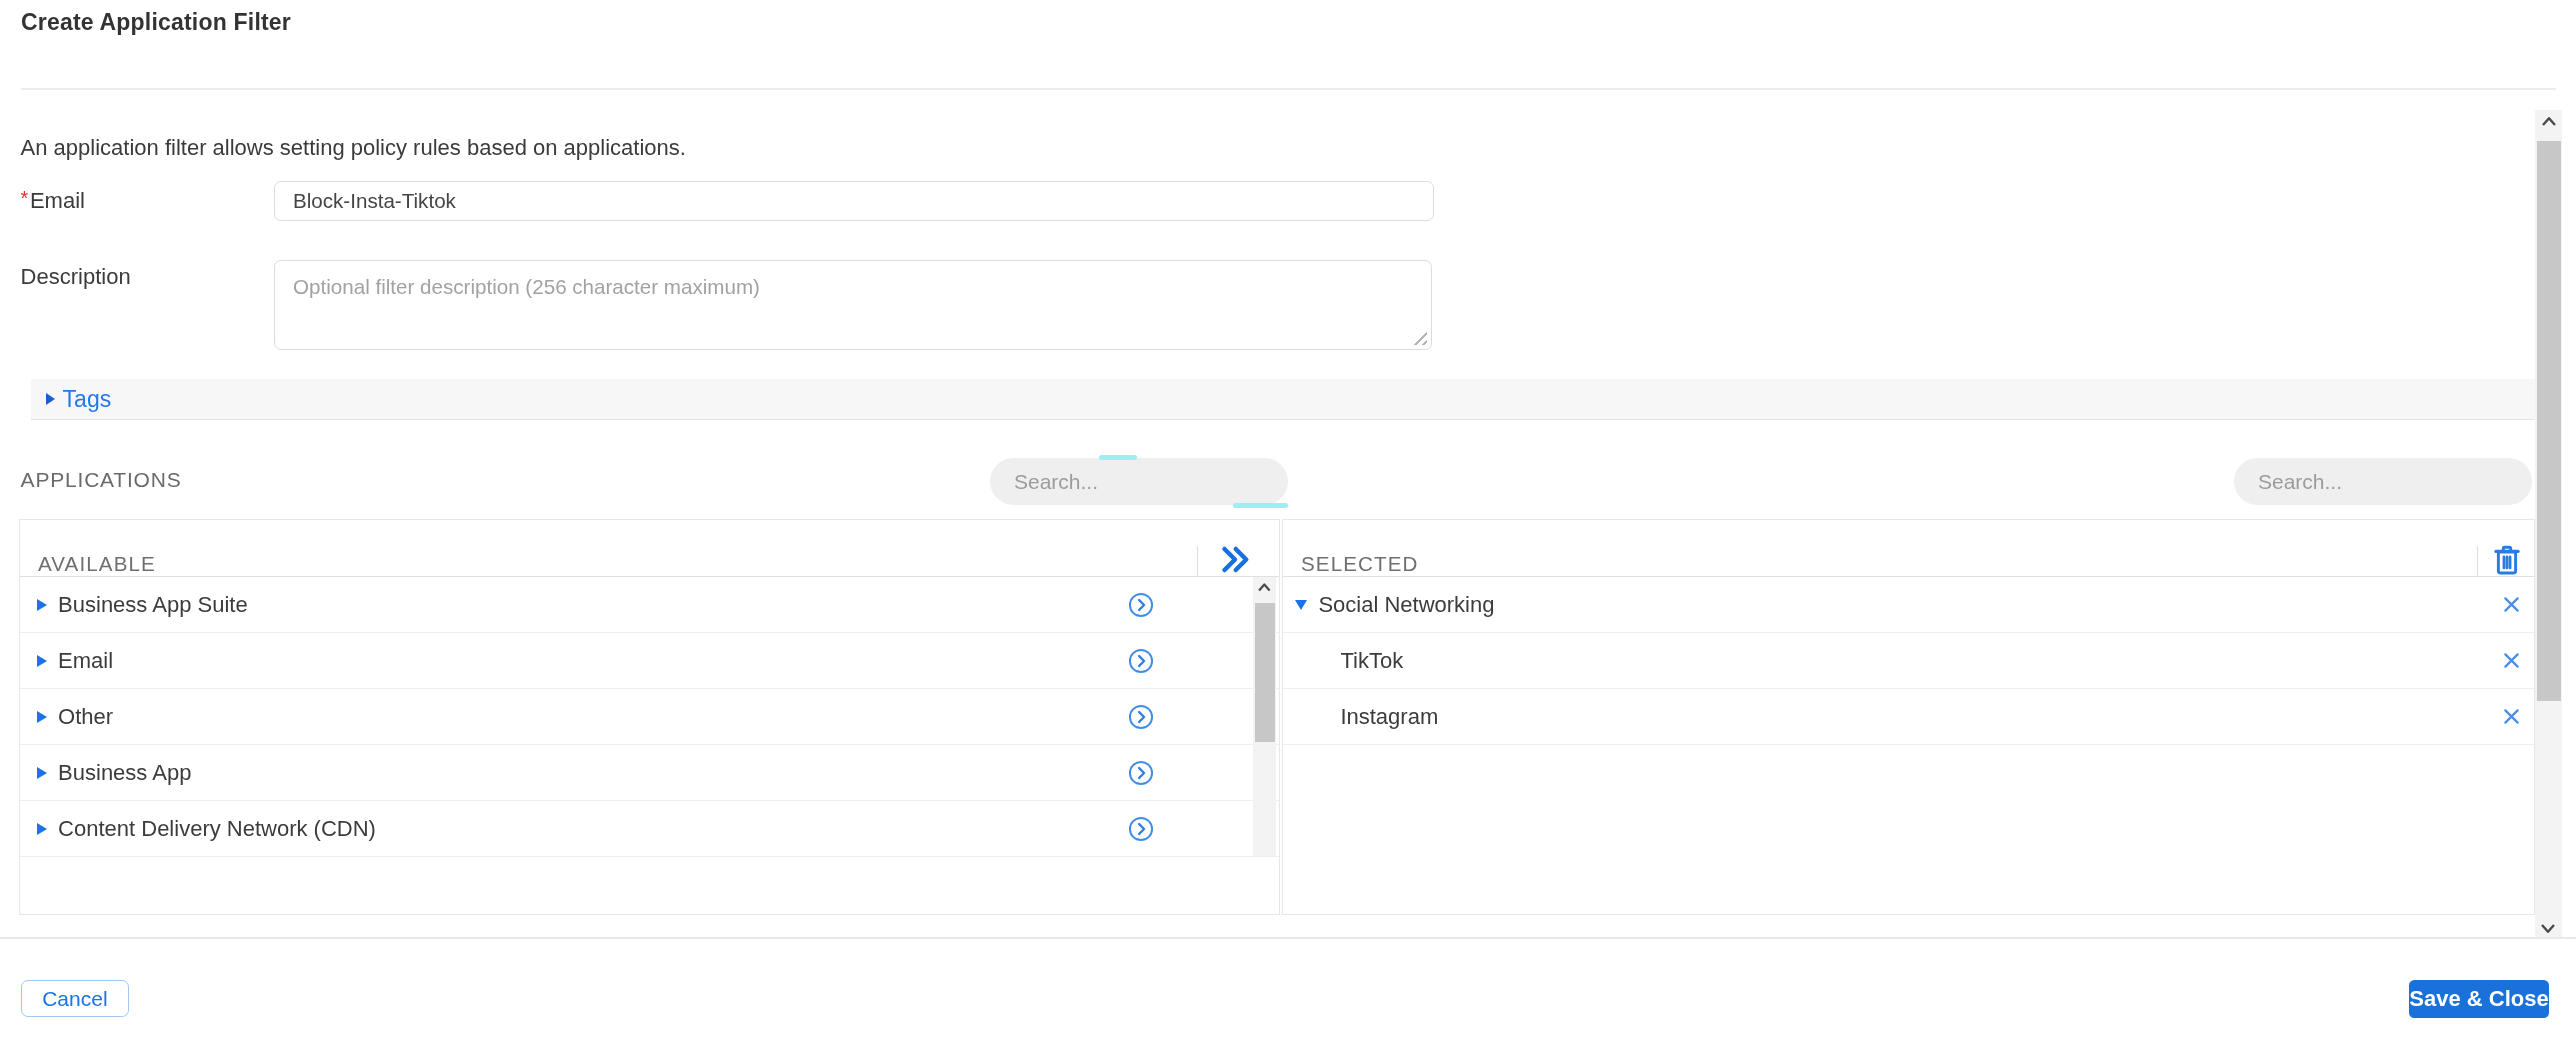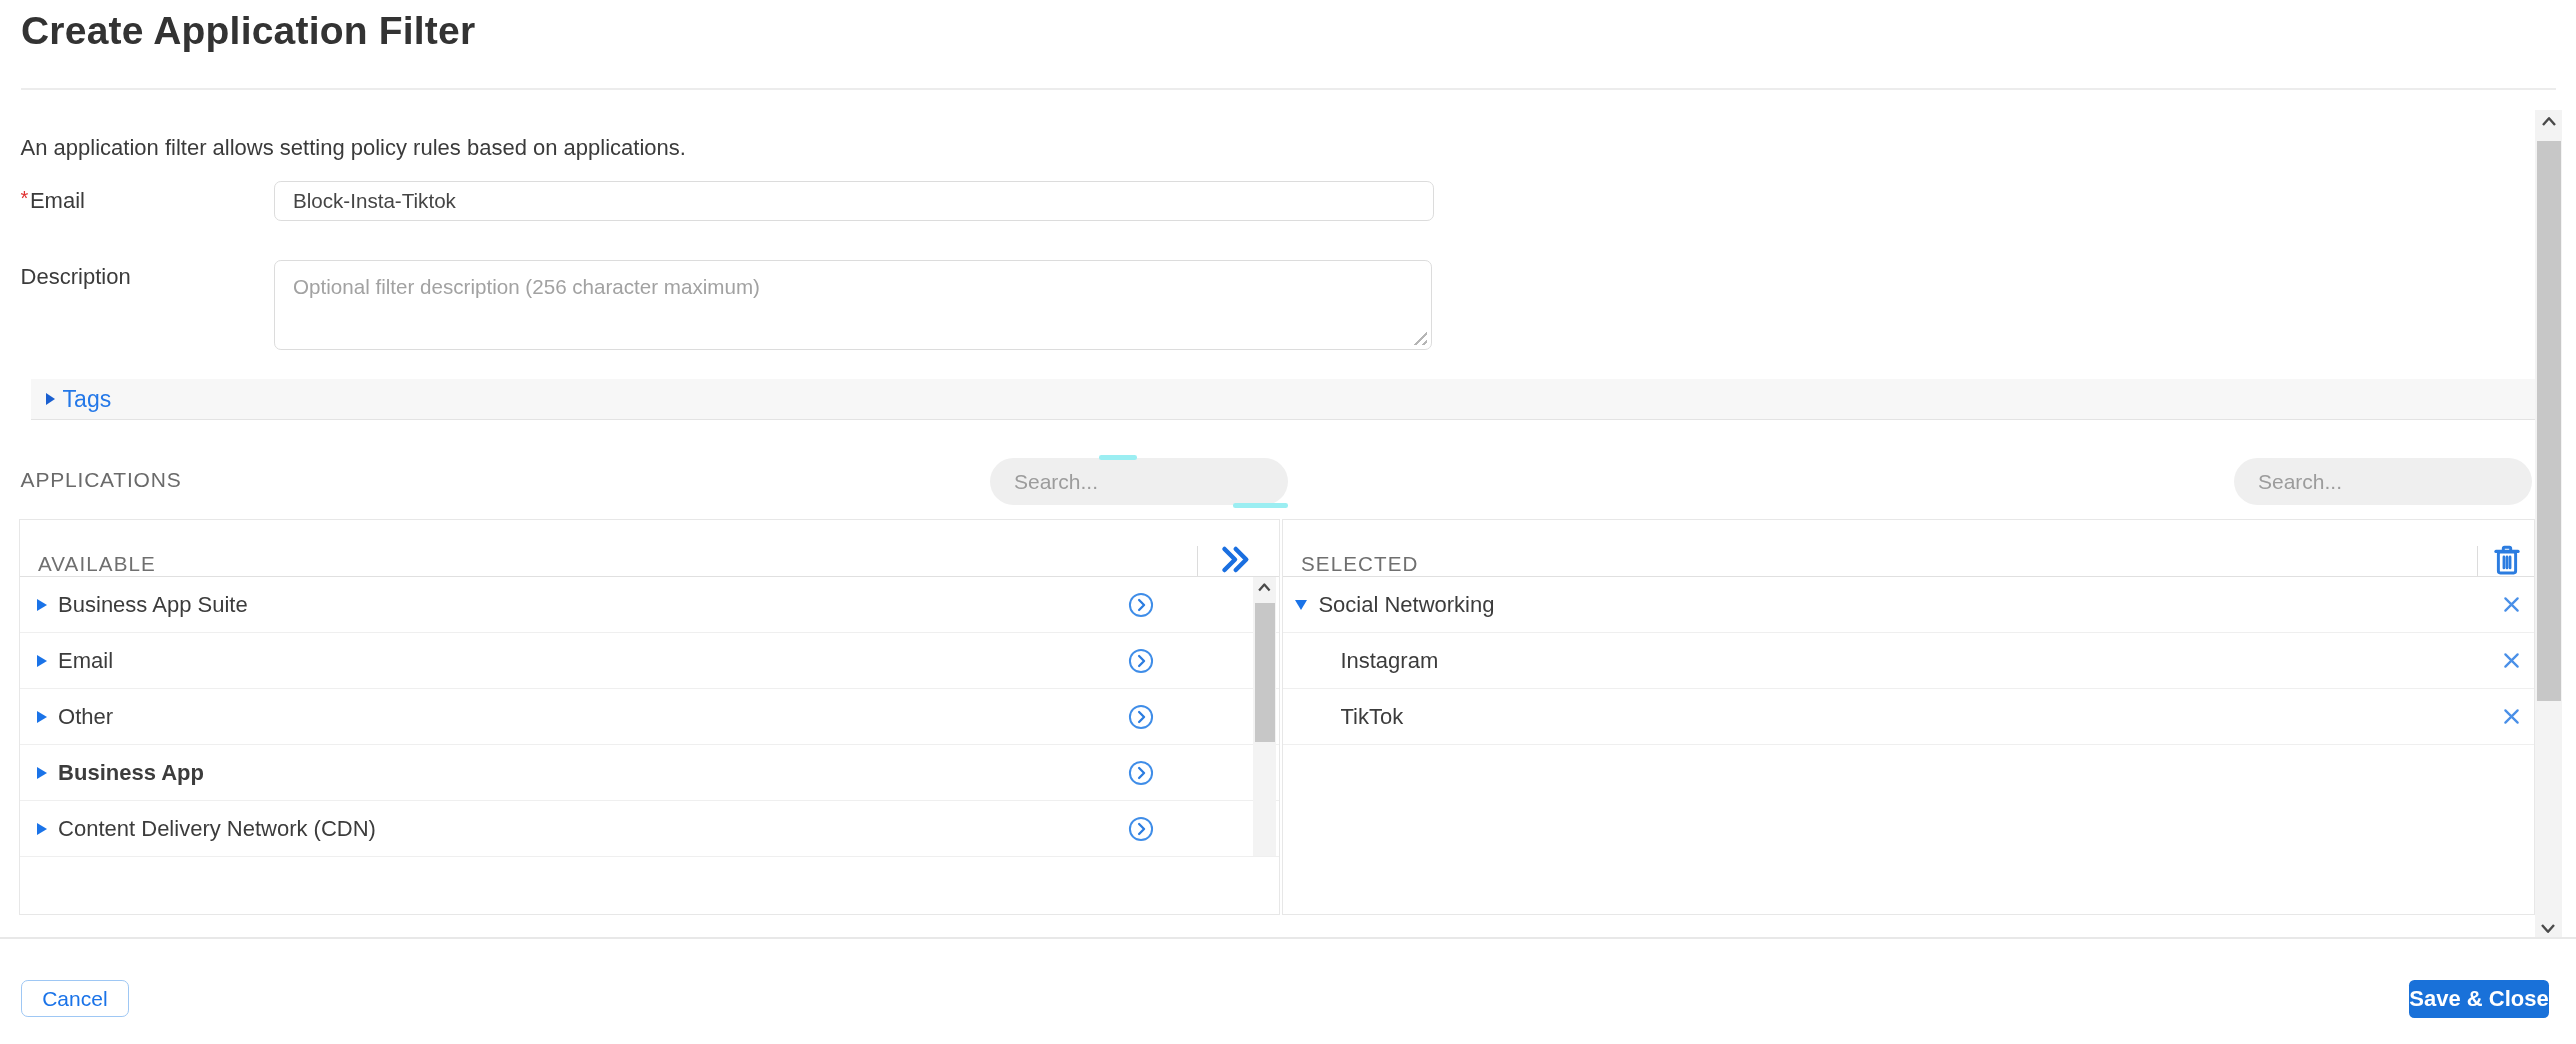--- a/index.html
+++ b/index.html
@@ -2,21 +2,21 @@
 <html style="font-size:12px"><head>
 <meta charset="utf-8">
 <style>
   html,body{margin:0;padding:0;background:#fff;}
   #screen{position:relative;width:2576px;height:1044px;background:#fff;overflow:hidden;
           font-family:"Liberation Sans",sans-serif;color:#3c3c3c;}
 
   .abs{position:absolute;}
 
   
-  #page-title{left:21px;top:9px;font-size:39px;font-weight:600;color:#333;letter-spacing:0.2px;}
+  #page-title{left:21px;top:9px;font-size:23px;font-weight:600;color:#333;letter-spacing:0.2px;}
   #top-divider{left:20.6px;top:88px;width:2535px;height:1.5px;background:#ececec;}
   #intro-text{left:20.6px;top:135px;font-size:22px;color:#3b3b3b;}
 
   
   .field-label{font-size:22px;color:#3b3b3b;}
   .req{color:#e03131;margin-right:1.5px;font-size:20px;vertical-align:3px;}
   .inputbox{background:#fff;border:1.5px solid #dcdcdc;border-radius:6.9px;box-sizing:border-box;}
   #name-input{left:274px;top:181px;width:1160px;height:40px;display:flex;align-items:center;}
   #name-input .val{font-size:20.6px;color:#454545;padding-left:18px;}
   #desc-box{left:274px;top:260px;width:1158px;height:90px;}
@@ -146,21 +146,21 @@
 
   <div class="rowitem" style="padding-right:76px;">
     <span class="tri-blue-right"></span>
     <span class="label">Other</span>
     <svg class="chevron-circle" viewBox="0 0 34 34">
       <circle cx="17" cy="17" r="14.5" fill="none" stroke="#3f8de8" stroke-width="2.6"></circle>
       <path d="M14.5 10.5 L21 17 L14.5 23.5" fill="none" stroke="#2b7ce0" stroke-width="3" stroke-linecap="round" stroke-linejoin="round"></path>
     </svg>
   </div>
 
-  <div class="rowitem" style="padding-right:76px;font-weight:bold;">
+  <div class="rowitem" style="padding-right:76px;">
     <span class="tri-blue-right"></span>
     <span class="label">Business App</span>
     <svg class="chevron-circle" viewBox="0 0 34 34">
       <circle cx="17" cy="17" r="14.5" fill="none" stroke="#3f8de8" stroke-width="2.6"></circle>
       <path d="M14.5 10.5 L21 17 L14.5 23.5" fill="none" stroke="#2b7ce0" stroke-width="3" stroke-linecap="round" stroke-linejoin="round"></path>
     </svg>
   </div>
 
   <div class="rowitem" style="padding-right:76px;">
     <span class="tri-blue-right"></span>
@@ -194,33 +194,33 @@
   <div class="rowitem">
     <span class="tri-blue-down"></span>
     <span class="label">Social Networking</span>
     <svg class="x-btn" viewBox="0 0 30 30">
       <path d="M7 7 L23 23 M23 7 L7 23" stroke="#4a90e8" stroke-width="3" stroke-linecap="round"></path>
     </svg>
   </div>
 
   <div class="rowitem">
     <span class="indent"></span>
+    <span class="label">TikTok</span>
+    <svg class="x-btn" viewBox="0 0 30 30">
+      <path d="M7 7 L23 23 M23 7 L7 23" stroke="#4a90e8" stroke-width="3" stroke-linecap="round"></path>
+    </svg>
+  </div>
+
+  <div class="rowitem">
+    <span class="indent"></span>
     <span class="label">Instagram</span>
     <svg class="x-btn" viewBox="0 0 30 30">
       <path d="M7 7 L23 23 M23 7 L7 23" stroke="#4a90e8" stroke-width="3" stroke-linecap="round"></path>
     </svg>
   </div>
-
-  <div class="rowitem">
-    <span class="indent"></span>
-    <span class="label">TikTok</span>
-    <svg class="x-btn" viewBox="0 0 30 30">
-      <path d="M7 7 L23 23 M23 7 L7 23" stroke="#4a90e8" stroke-width="3" stroke-linecap="round"></path>
-    </svg>
-  </div>
 </div>
   </div>
 
   <div id="page-scrollbar" class="abs">
     <svg class="sb-arrow" width="20" height="18" viewBox="0 0 26 24">
       <path d="M5 16 L13 7 L21 16" fill="none" stroke="#4a4a4a" stroke-width="3.2" stroke-linejoin="round"></path>
     </svg>
     <div id="page-thumb"></div>
     <svg id="page-sb-down" width="20" height="18" viewBox="0 0 26 24">
       <path d="M5 8 L13 17 L21 8" fill="none" stroke="#4a4a4a" stroke-width="3.2" stroke-linejoin="round"></path>

